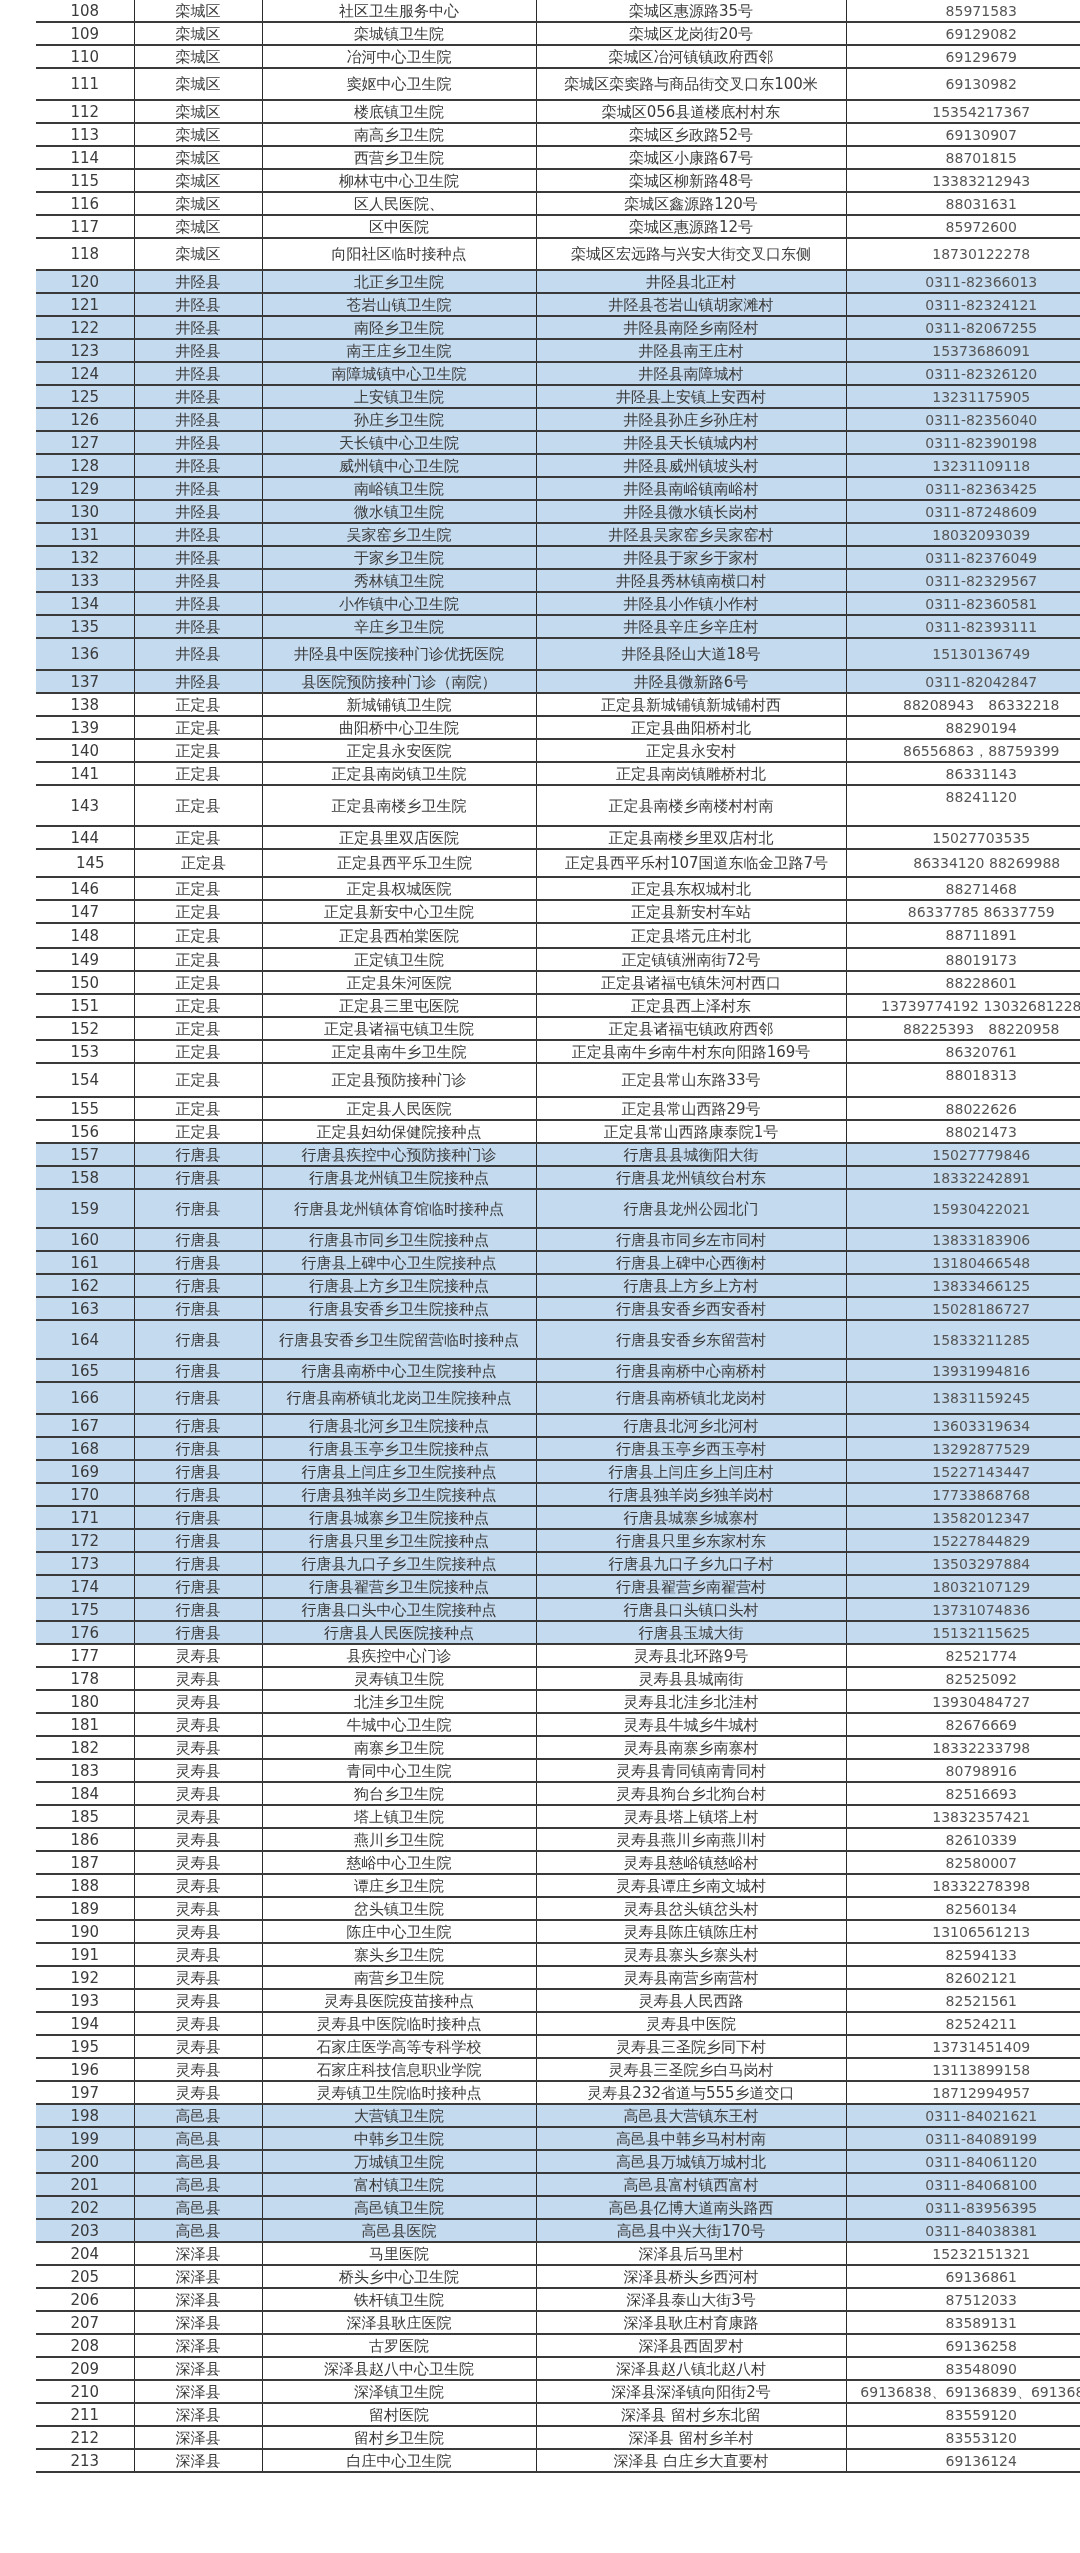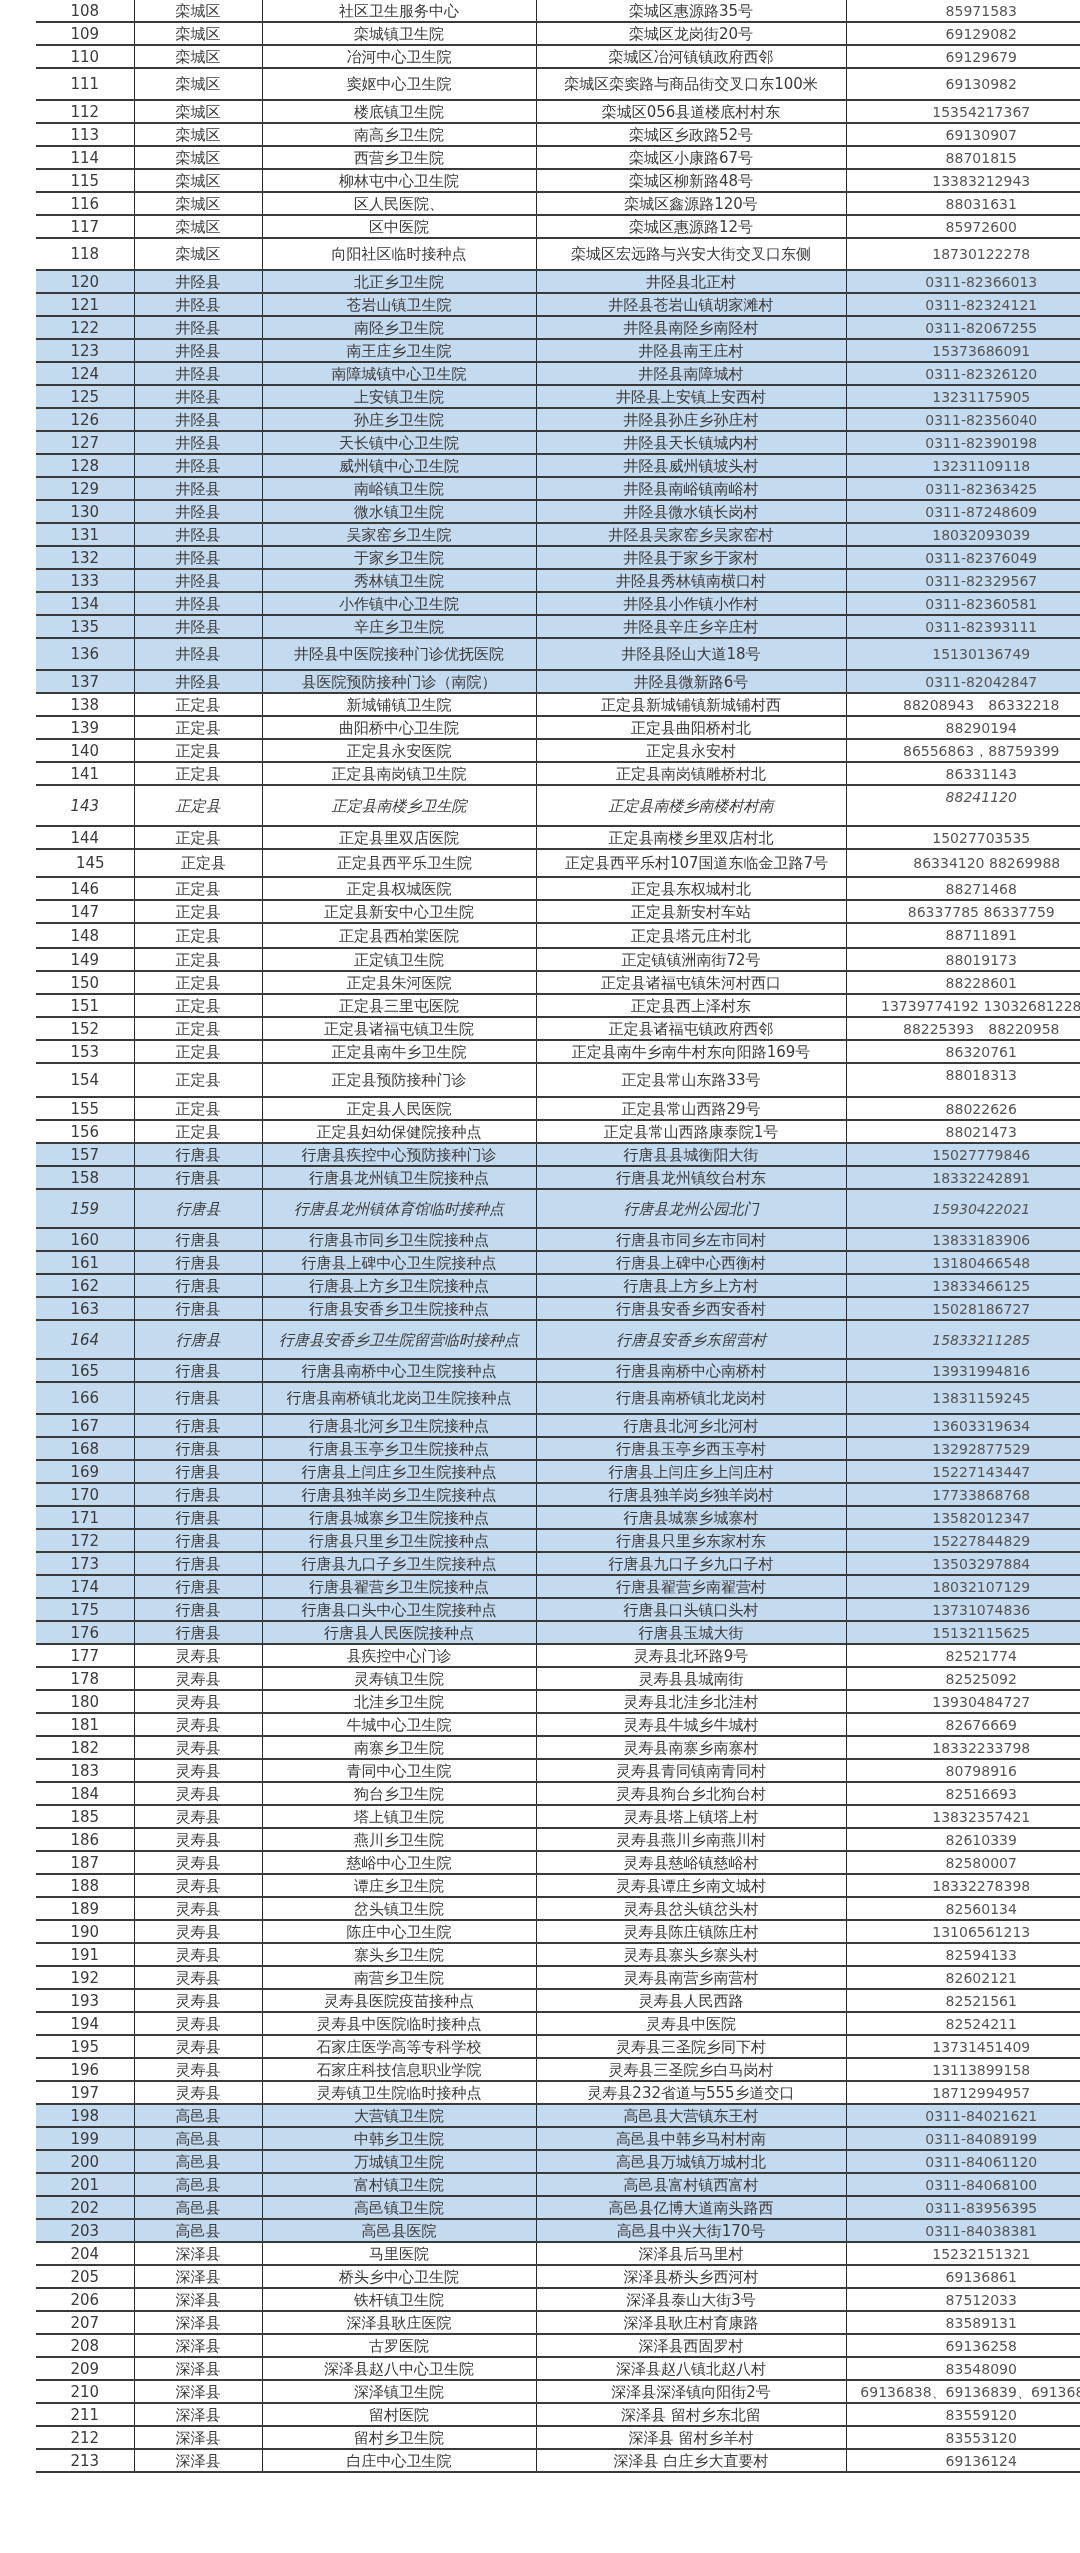--- a/index.html
+++ b/index.html
@@ -22,21 +22,21 @@
     white-space: nowrap;
     overflow: hidden;
     height: 21px;
     line-height: 18px;
   }
   table.sites td:first-child { border-left: none; }
   table.sites td:last-child { border-right: none; }
   table.sites td.phone { color: #555; font-size: 14px; }
   tr.blue td { background: #c4daef; }
   tr.tall td { height: 30px; }
-  tr.taller td { height: 37px; font-style: italic; }
+  tr.taller td { height: 37px; }
   tr.mid td { height: 26px; padding-left: 13px; }
   tr.top td.phone { vertical-align: top; padding-top: 2px; }
 </style>
 </head>
 <body>
 
 <table class="sites">
   <colgroup>
     <col class="c-no">
       <col class="c-dist">

